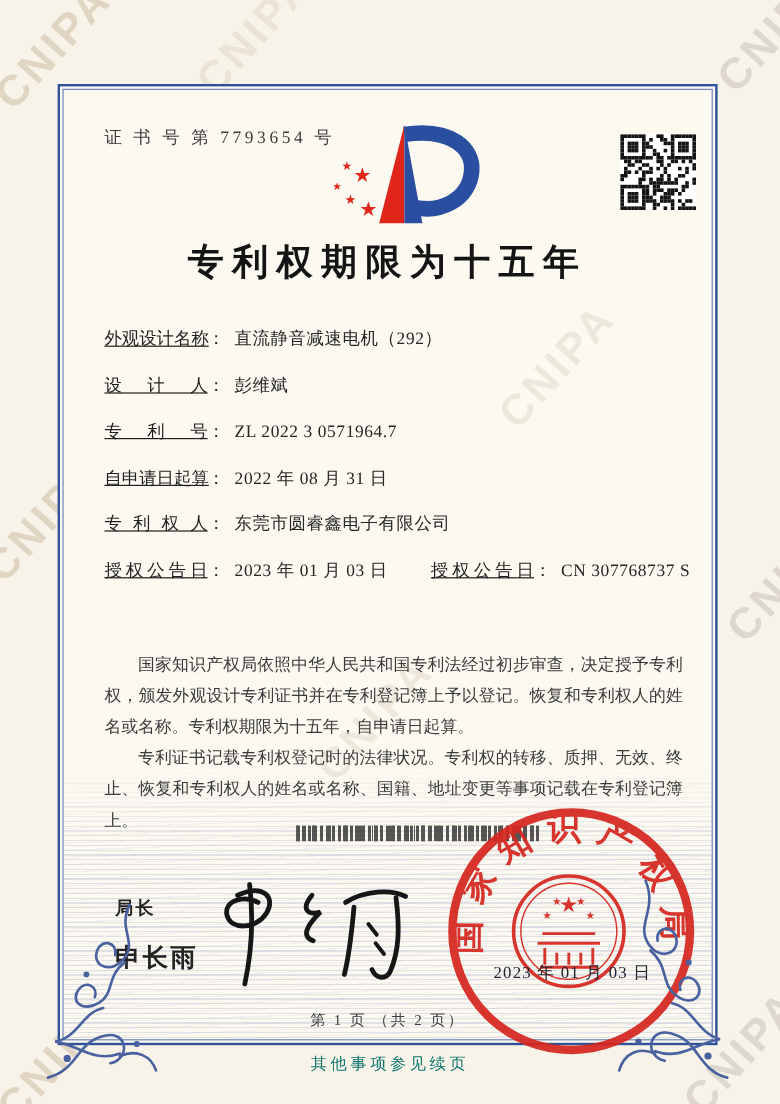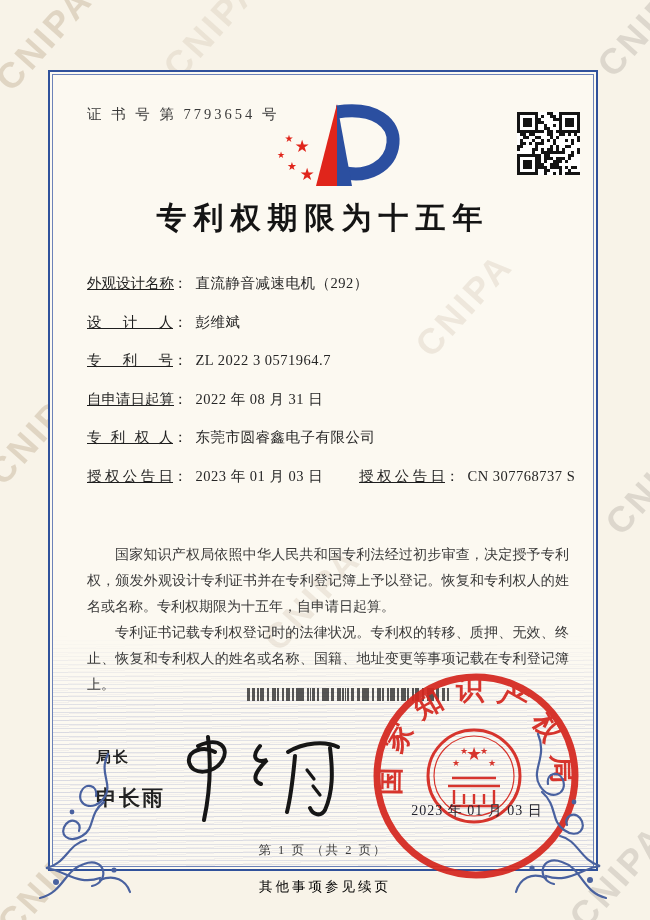--- a/index.html
+++ b/index.html
@@ -70,21 +70,21 @@
   }
   .flourish{position:absolute;z-index:4;}
   .fl-left{left:-16px;top:680px;}
   .fl-right{right:-16px;top:656px;transform:scaleX(-1);}
   .page-footer{
     position:absolute;left:0;bottom:10px;width:100%;text-align:center;
     font-size:12.5px;letter-spacing:2px;color:#3c3c3c;
   }
   .continuation{
     position:absolute;left:0;top:878px;width:100%;text-align:center;
-    font-size:13.5px;letter-spacing:3px;color:#000000;
+    font-size:13.5px;letter-spacing:3px;color:#0f766e;
   }
 </style>
 </head>
 <body>
 
 <div class="page">
 
   <div class="wm beige" style="left:-18px;top:18px;">CNIPA</div>
   <div class="wm faint" style="left:150px;top:6px;">CNIPA</div>
   <div class="wm gray" style="left:584px;top:4px;">CNIPA</div>

